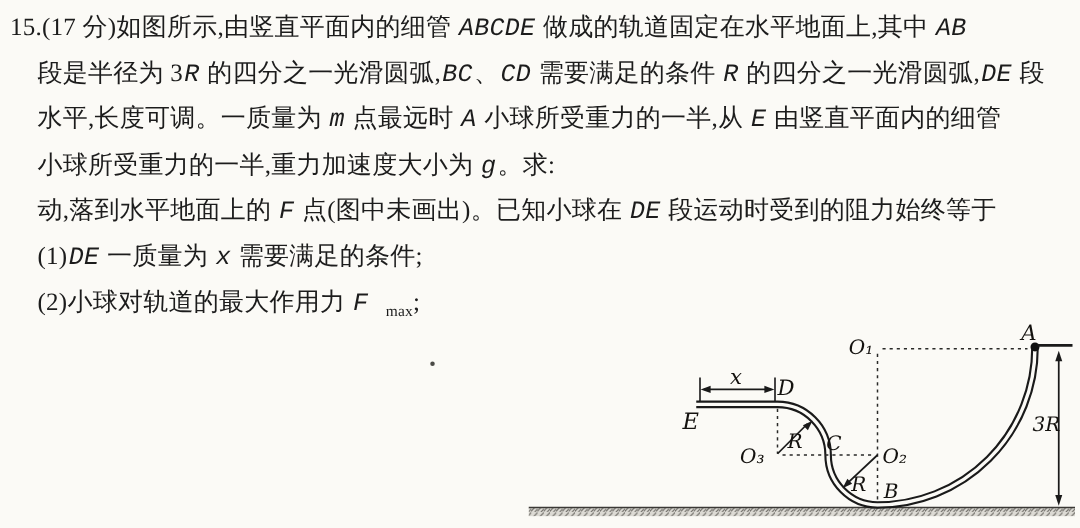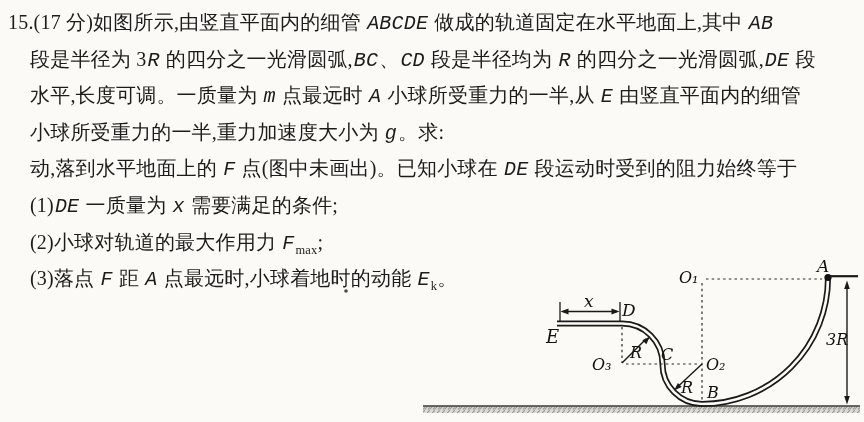--- a/index.html
+++ b/index.html
@@ -11,41 +11,40 @@
   }
   .page{position:relative;width:864px;height:422px;}
   .problem-text{
     position:absolute;left:8px;top:5px;width:850px;
     font-size:20px;line-height:34.6px;color:#1c1c1c;
     font-weight:500;letter-spacing:0.2px;
   }
   .tline{white-space:nowrap;}
   .tline.cont{padding-left:22px;}
   .it{font-style:italic;font-family:Liberation Mono, monospace;padding:0 1px;}
-  sub{font-size:0.62em;line-height:0;}
+  sub{font-size:0.62em;line-height:0;margin-left:13px;}
   .fig-svg{position:absolute;left:0;top:0;}
   .fig-label{
     font-family:"DejaVu Serif","Liberation Serif",serif;
     font-style:italic;fill:#14120f;
   }
 </style>
 </head>
 <body>
 
 <div class="page">
 
   <div class="problem-text">
     <div class="tline"><span>15.(17 分)如图所示,由竖直平面内的细管 </span><span class="it">ABCDE</span><span> 做成的轨道固定在水平地面上,其中 </span><span class="it">AB</span></div>
-    <div class="tline cont"><span>段是半径为 3</span><span class="it">R</span><span> 的四分之一光滑圆弧,</span><span class="it">BC</span><span>、</span><span class="it">CD</span><span> 段是半径均为 </span><span class="it">R</span><span> 的四分之一光滑圆弧,</span><span class="it">DE</span><span> 段</span></div>
+    <div class="tline cont"><span>段是半径为 3</span><span class="it">R</span><span> 的四分之一光滑圆弧,</span><span class="it">BC</span><span>、</span><span class="it">CD</span><span> 需要满足的条件 </span><span class="it">R</span><span> 的四分之一光滑圆弧,</span><span class="it">DE</span><span> 段</span></div>
     <div class="tline cont"><span>水平,长度可调。一质量为 </span><span class="it">m</span><span> 点最远时 </span><span class="it">A</span><span> 小球所受重力的一半,从 </span><span class="it">E</span><span> 由竖直平面内的细管</span></div>
     <div class="tline cont"><span>小球所受重力的一半,重力加速度大小为 </span><span class="it">g</span><span>。求:</span></div>
     <div class="tline cont"><span>动,落到水平地面上的 </span><span class="it">F</span><span> 点(图中未画出)。已知小球在 </span><span class="it">DE</span><span> 段运动时受到的阻力始终等于</span></div>
     <div class="tline cont"><span>(1)</span><span class="it">DE</span><span> 一质量为 </span><span class="it">x</span><span> 需要满足的条件;</span></div>
     <div class="tline cont"><span>(2)小球对轨道的最大作用力 </span><span class="it">F</span><sub>max</sub><span>;</span></div>
-    <div class="tline cont"><span>(3)落点 </span><span class="it">F</span><span> 距 </span><span class="it">A</span><span> 点最远时,小球着地时的动能 </span><span class="it">E</span><sub>k</sub><span>。</span></div>
   </div>
 
   <svg class="fig-svg" width="864" height="422" viewBox="0 0 864 422">
     <defs>
       <pattern id="hatch" width="5" height="6.5" patternUnits="userSpaceOnUse">
         <rect width="5" height="6.5" fill="#dcdad4"></rect>
         <path d="M-1,7 L6,-0.5 M1.5,8 L8.5,0.5" stroke="#6f6d68" stroke-width="0.9"></path>
       </pattern>
     </defs>
 

